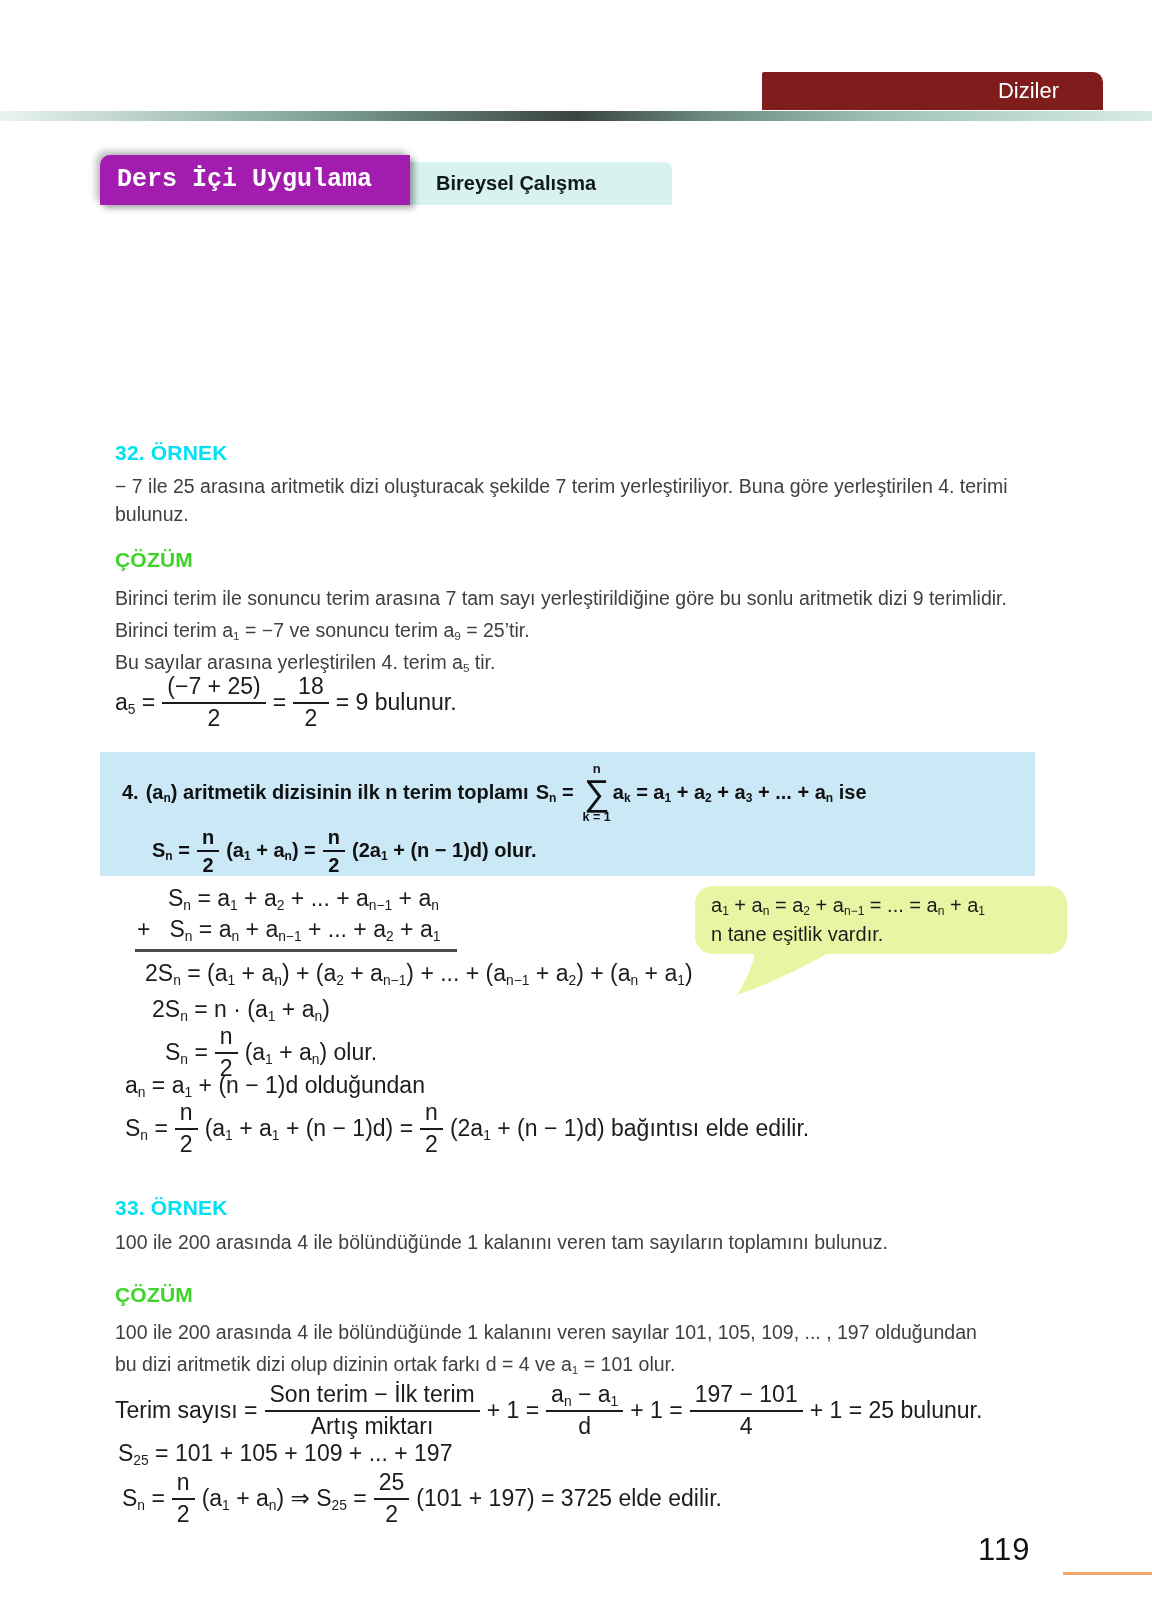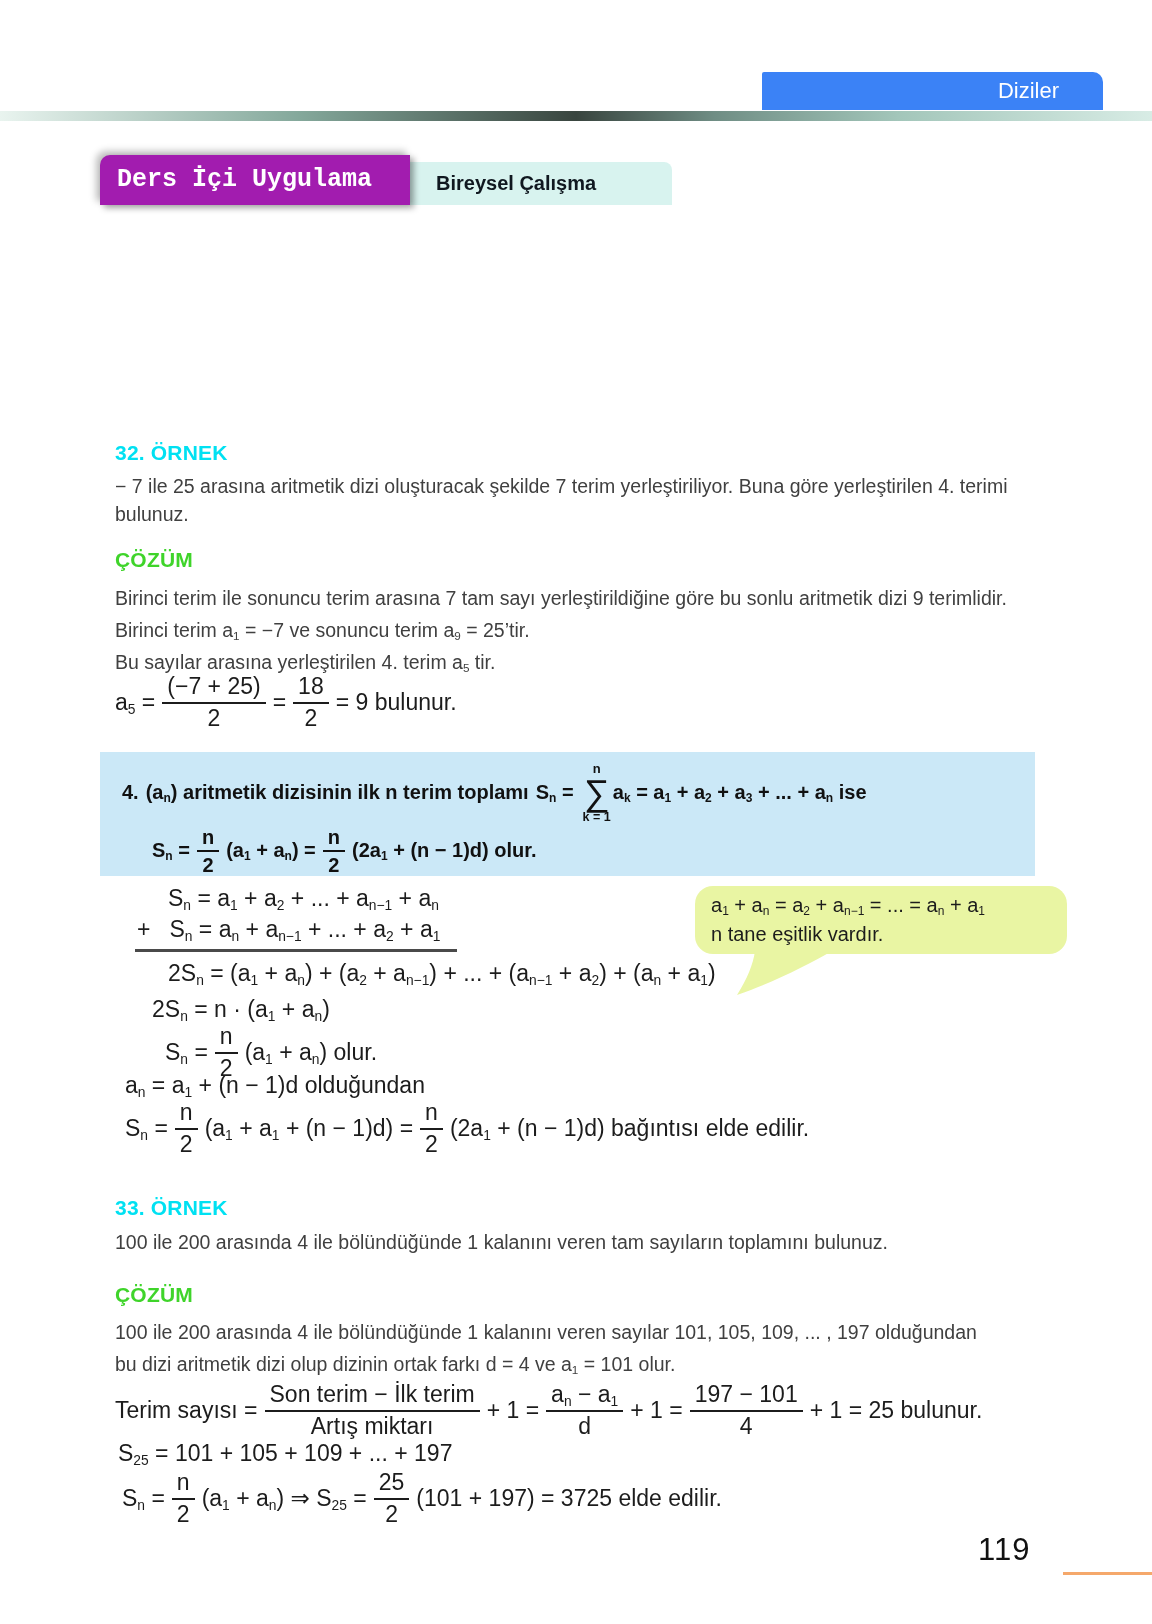--- a/index.html
+++ b/index.html
@@ -3,21 +3,21 @@
 <meta charset="utf-8">
 <style>
   html,body{margin:0;padding:0;background:#ffffff;}
   .page{
     position:relative;width:1152px;height:1624px;overflow:hidden;
     font-family:"Liberation Sans","DejaVu Sans",sans-serif;color:#1a1a1a;background:#ffffff;
   }
   
   .badge{
     position:absolute;left:762px;top:72px;width:341px;height:38px;
-    background:#3b82f6;border-radius:2px 10px 0 0;color:#ffffff;
+    background:#7f1d1d;border-radius:2px 10px 0 0;color:#ffffff;
     font-size:22px;line-height:38px;text-align:right;padding-right:44px;box-sizing:border-box;
   }
   .gradbar{
     position:absolute;left:0;top:111px;width:1152px;height:10px;
     background:linear-gradient(90deg,#E9F4EF 0%,#84A89B 26%,#39453F 50%,#6F8D84 62%,#A3C6BA 78%,#D8ECE5 100%);
   }
   
   .ws-title{
     position:absolute;left:100px;top:155px;width:310px;height:50px;background:#a21caf;
     border-radius:10px 0 0 0;color:#fff;font-size:25px;font-weight:bold;line-height:50px;
@@ -141,21 +141,21 @@
   </div>
 
   <div class="mrow" style="left:168px;top:885px;">
     <span>S<sub>n</sub> = a<sub>1</sub> + a<sub>2</sub> + ... + a<sub>n−1</sub> + a<sub>n</sub></span>
   </div>
   <div class="mrow" style="left:137px;top:916px;">
     <span>+</span>
     <span style="margin-left:12px;">S<sub>n</sub> = a<sub>n</sub> + a<sub>n−1</sub> + ... + a<sub>2</sub> + a<sub>1</sub></span>
   </div>
   <div class="sum-underline"></div>
-  <div class="mrow" style="left:168px;top:960px;">
+  <div class="mrow" style="left:145px;top:960px;">
     <span>2S<sub>n</sub> = (a<sub>1</sub> + a<sub>n</sub>) + (a<sub>2</sub> + a<sub>n−1</sub>) + ... + (a<sub>n−1</sub> + a<sub>2</sub>) + (a<sub>n</sub> + a<sub>1</sub>)</span>
   </div>
   <div class="mrow" style="left:152px;top:996px;">
     <span>2S<sub>n</sub> = n · (a<sub>1</sub> + a<sub>n</sub>)</span>
   </div>
   <div class="mrow" style="left:165px;top:1022px;">
     <span>S<sub>n</sub> =</span>
     <span class="frac">
       <span class="num">n</span>
       <span class="den">2</span>

